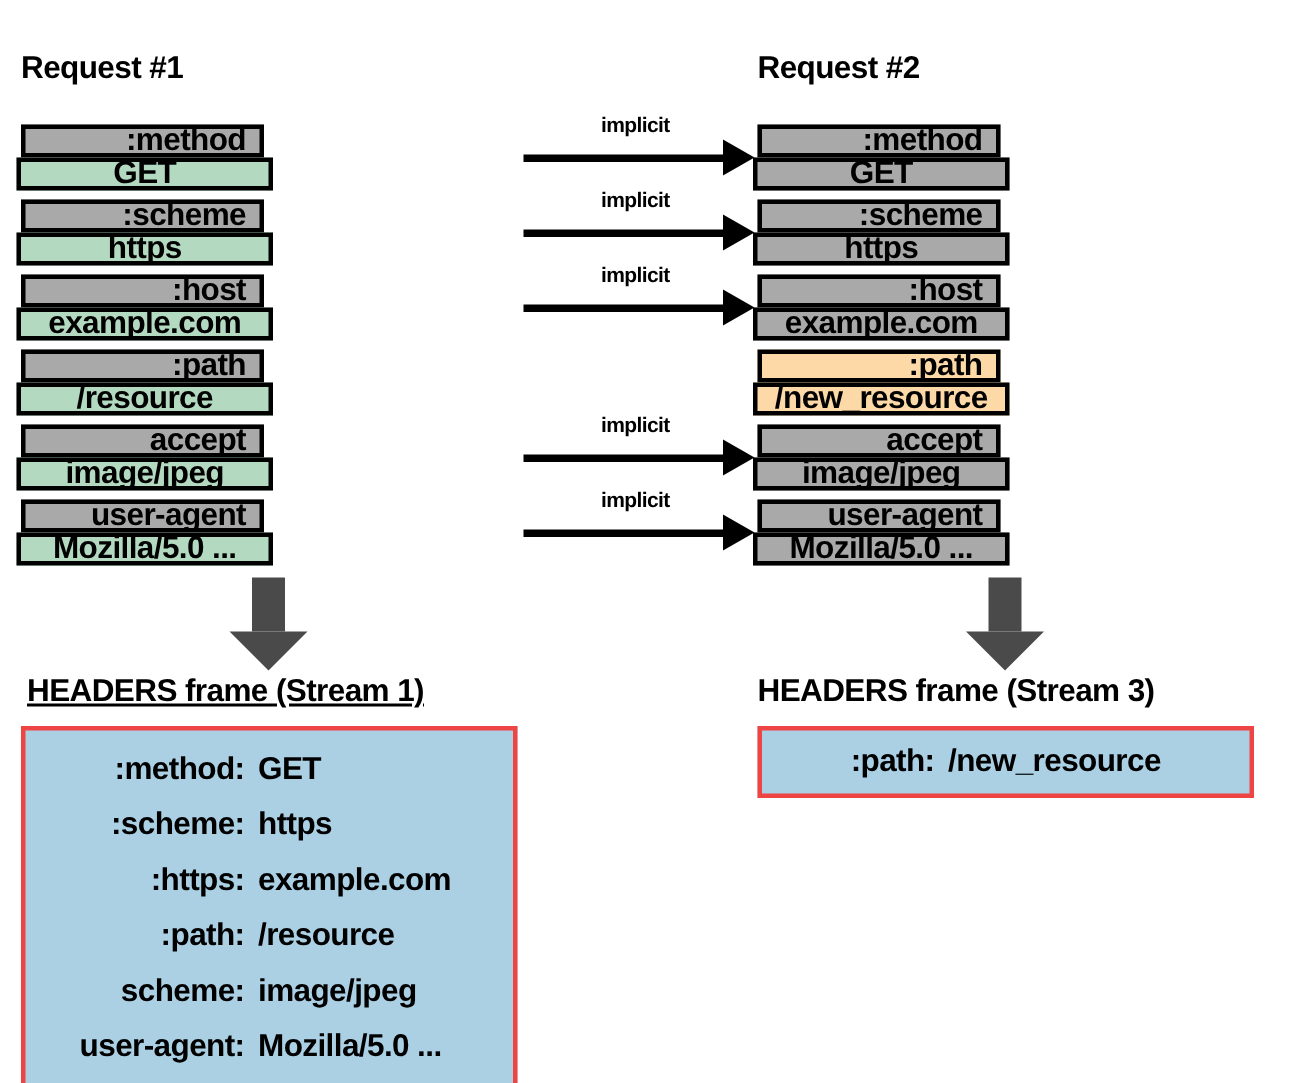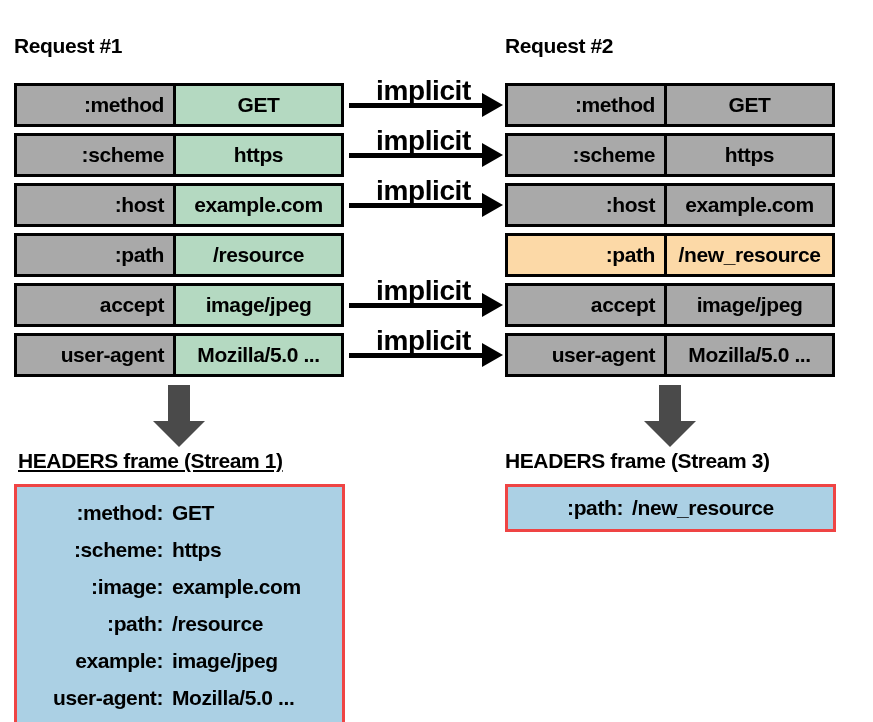--- a/index.html
+++ b/index.html
@@ -9,29 +9,29 @@
 
   .title { position:absolute; font-size:21px; font-weight:700; letter-spacing:-0.4px; white-space:nowrap; }
   .t-r1 { left:14px; top:6px; }
   .t-r2 { left:505px; top:6px; }
   .t-f1 { left:18px; top:421px;text-decoration:underline; }
   .t-f3 { left:505px; top:421px; }
 
   .htable { position:absolute; width:333px; }
   .table1 { left:14px; top:55px; }
   .table2 { left:505px; top:55px; }
-  .hrow { display:flex; height:44px; margin-bottom:6px; }
+  .hrow { display:flex; height:44px; margin-bottom:6px;flex-direction:column; }
   .cell { border:3px solid #000; display:flex; align-items:center; font-size:21px; font-weight:700; letter-spacing:-0.4px; white-space:nowrap; overflow:hidden; background:var(--gray,#a9a9a9); }
   .cell.lbl { width:162px; justify-content:flex-end; padding-right:9px; }
   .cell.val { width:171px; margin-left:-3px; justify-content:center; }
   .bg-green  { background:var(--green,#b4d9c1); }
   .bg-orange { background:var(--orange,#fcd9a7); }
 
   .harrow { position:absolute; left:349px; top:calc(var(--y) - 30px); width:155px; height:46px; }
-  .harrow-label { position:absolute; left:16px; right:22px; top:0; text-align:center; font-size:28px; font-weight:700; letter-spacing:-0.4px; }
+  .harrow-label { position:absolute; left:16px; right:22px; top:0; text-align:center; font-size:14px; font-weight:700; letter-spacing:-0.4px; }
   .harrow-line { position:absolute; left:0; top:28px; width:134px; height:5px; background:#000; }
   .harrow-head { position:absolute; left:133px; top:18px; width:0; height:0;
                  border-left:21px solid #000; border-top:12px solid transparent; border-bottom:12px solid transparent; }
 
   .darrow { position:absolute; width:52px; height:63px; }
   .d1 { left:153px; top:357px; }
   .d2 { left:644px; top:357px; }
   .darrow-shaft { position:absolute; left:15px; top:0; width:22px; height:36px; background:var(--arrow,#4a4a4a); }
   .darrow-head  { position:absolute; left:0; top:36px; width:0; height:0;
                   border-left:26px solid transparent; border-right:26px solid transparent;
@@ -149,29 +149,29 @@
   <div class="frame frame1">
     <div class="fline">
       <span class="flbl">:method:</span>
       <span class="fval">GET</span>
     </div>
     <div class="fline">
       <span class="flbl">:scheme:</span>
       <span class="fval">https</span>
     </div>
     <div class="fline">
-      <span class="flbl">:image:</span>
+      <span class="flbl">:https:</span>
       <span class="fval">example.com</span>
     </div>
     <div class="fline">
       <span class="flbl">:path:</span>
       <span class="fval">/resource</span>
     </div>
     <div class="fline">
-      <span class="flbl">example:</span>
+      <span class="flbl">scheme:</span>
       <span class="fval">image/jpeg</span>
     </div>
     <div class="fline">
       <span class="flbl">user-agent:</span>
       <span class="fval">Mozilla/5.0 ...</span>
     </div>
   </div>
 
   <div class="frame frame3">
     <div class="fline">

